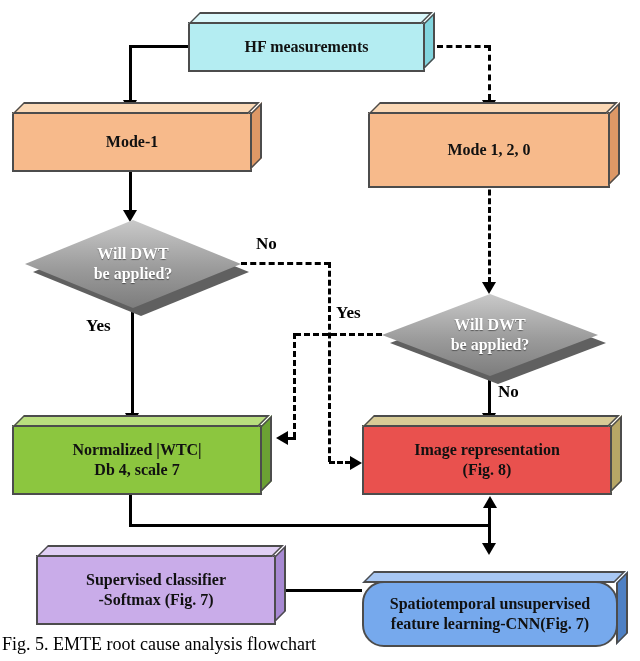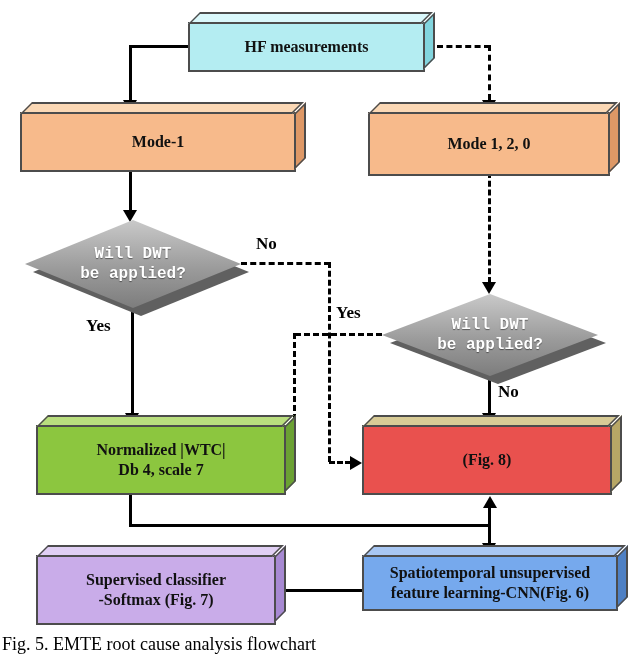--- a/index.html
+++ b/index.html
@@ -21,21 +21,21 @@
     background:var(--topf);border:2px solid #4c4c4c;
     transform:skewX(-45deg);z-index:-1;
   }
   .cube::after{ 
     content:"";position:absolute;box-sizing:border-box;
     top:-6px;right:-12px;width:12px;height:100%;
     background:var(--side);border:2px solid #4c4c4c;
     transform:skewY(-45deg);z-index:-1;
   }
   
-  .diamond{position:absolute;z-index:3;font-family:Liberation Mono, monospace;}
+  .diamond{position:absolute;z-index:3;}
   .d-back{
     position:absolute;inset:0;transform:translate(8px,8px);
     background:var(--dback);
     clip-path:polygon(50% 0,100% 50%,50% 100%,0 50%);
   }
   .d-front{
     position:absolute;inset:0;
     background:linear-gradient(180deg,var(--dlight) 0%,var(--ddark) 55%,#7d7d7d 100%);
     clip-path:polygon(50% 0,100% 50%,50% 100%,0 50%);
     display:flex;flex-direction:column;align-items:center;justify-content:center;
@@ -58,61 +58,62 @@
 </style>
 </head>
 <body>
 
 <div class="canvas">
 
   <div class="cube" style="left: 188px; top: 22px; width: 237px; height: 50px; --face: #b4edf2; --topf: #daf8fb; --side: #82d5de;">
     <span>HF measurements</span>
   </div>
 
-  <div class="cube" style="left: 12px; top: 112px; width: 276px; height: 60px; margin-left: 8px; --face: #f7ba8b; --topf: #fbd8b5; --side: #de9866;">
+  <div class="cube" style="left: 12px; top: 112px; width: 240px; height: 60px; --face: #f7ba8b; --topf: #fbd8b5; --side: #de9866;">
     <span>Mode-1</span>
   </div>
 
-  <div class="cube" style="left: 368px; top: 112px; width: 242px; height: 64px; --face: #f7ba8b; --topf: #fbd8b5; --side: #de9866;">
+  <div class="cube" style="left: 368px; top: 112px; width: 242px; height: 76px; --face: #f7ba8b; --topf: #fbd8b5; --side: #de9866;">
     <span>Mode 1, 2, 0</span>
   </div>
 
   <div class="diamond" style="left: 25px; top: 220px; width: 216px; height: 88px; --dback: #606060; --dlight: #c9c9c9; --ddark: #9b9b9b;">
     <div class="d-back"></div>
     <div class="d-front">
       <span>Will DWT</span>
       <span>be applied?</span>
     </div>
   </div>
 
   <div class="diamond" style="left: 382px; top: 294px; width: 216px; height: 82px; --dback: #606060; --dlight: #c9c9c9; --ddark: #9b9b9b;">
     <div class="d-back"></div>
     <div class="d-front">
       <span>Will DWT</span>
       <span>be applied?</span>
     </div>
   </div>
 
-  <div class="cube" style="left: 12px; top: 425px; width: 250px; height: 70px; margin-left: 24px; --face: #8cc63f; --topf: #b9de7e; --side: #6ba133;">
+  <div class="cube" style="left: 12px; top: 425px; width: 250px; height: 70px; --face: #8cc63f; --topf: #b9de7e; --side: #6ba133;">
     <span>Normalized |WTC|</span>
     <span>Db 4, scale 7</span>
   </div>
 
   <div class="cube" style="left: 362px; top: 425px; width: 250px; height: 70px; --face: #e9514e; --topf: #d8cb96; --side: #b7a766;">
+    <span>Image representation</span>
     <span>(Fig. 8)</span>
   </div>
 
   <div class="cube" style="left: 28px; top: 555px; width: 240px; height: 70px; margin-left: 8px; --face: #c9ace9; --topf: #e0cff4; --side: #a789d2;">
     <span>Supervised classifier</span>
     <span>-Softmax (Fig. 7)</span>
   </div>
 
-  <div class="cube" style="left: 362px; top: 555px; width: 256px; height: 56px; --face: #76a9ed; --topf: #a8c7f3; --side: #4e80c4;">
+  <div class="cube" style="left: 362px; top: 581px; width: 256px; height: 66px; border-radius: 22px; --face: #76a9ed; --topf: #a8c7f3; --side: #4e80c4;">
     <span>Spatiotemporal unsupervised</span>
-    <span>feature learning-CNN(Fig. 6)</span>
+    <span>feature learning-CNN(Fig. 7)</span>
   </div>
 
   <div class="hline" style="left:130px;top:45px;width:58px"></div>
   <div class="vline" style="left:129px;top:45px;height:55px"></div>
   <div class="arr arr-down" style="left:123px;top:100px"></div>
 
   <div class="vline" style="left:129px;top:172px;height:40px"></div>
   <div class="arr arr-down" style="left:123px;top:210px"></div>
 
   <div class="vline" style="left:131px;top:306px;height:108px"></div>

